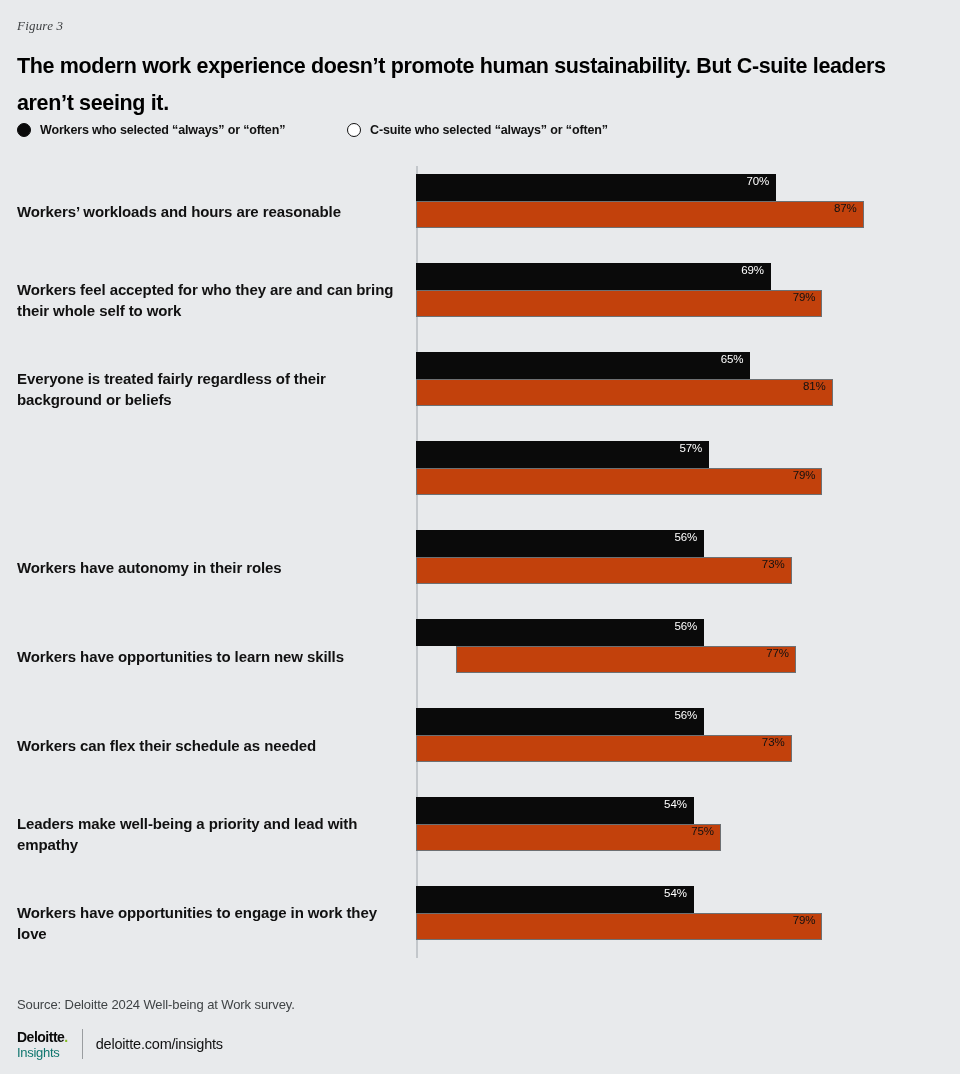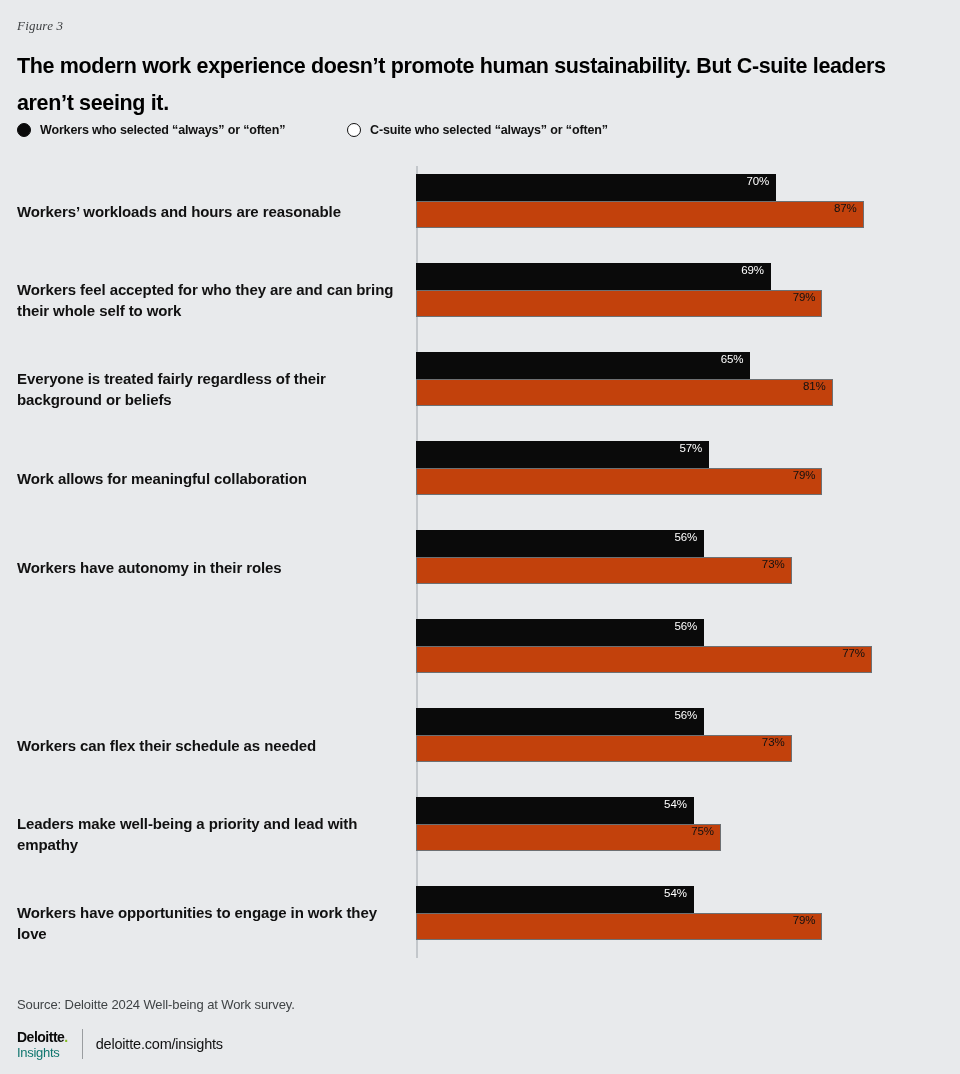--- a/index.html
+++ b/index.html
@@ -264,21 +264,20 @@
           <div class="bars">
             <div class="bar workers" style="width: 334.425px;">
               <span class="bar-value">65%</span>
             </div>
             <div class="bar csuite" style="width: 416.745px;">
               <span class="bar-value">81%</span>
             </div>
           </div>
         </div>
         <div class="row">
-          <div class="row-label">Work allows for meaningful collaboration</div>
           <div class="bars">
             <div class="bar workers" style="width: 293.265px;">
               <span class="bar-value">57%</span>
             </div>
             <div class="bar csuite" style="width: 406.455px;">
               <span class="bar-value">79%</span>
             </div>
           </div>
         </div>
         <div class="row">
@@ -286,25 +285,26 @@
           <div class="bars">
             <div class="bar workers" style="width: 288.12px;">
               <span class="bar-value">56%</span>
             </div>
             <div class="bar csuite" style="width: 375.585px;">
               <span class="bar-value">73%</span>
             </div>
           </div>
         </div>
         <div class="row">
+          <div class="row-label">Workers have opportunities to learn new skills</div>
           <div class="bars">
             <div class="bar workers" style="width: 288.12px;">
               <span class="bar-value">56%</span>
             </div>
-            <div class="bar csuite" style="width: 456px;">
+            <div class="bar csuite" style="width: 340px; margin-left: 40px;">
               <span class="bar-value">77%</span>
             </div>
           </div>
         </div>
         <div class="row">
           <div class="row-label">Workers can flex their schedule as needed</div>
           <div class="bars">
             <div class="bar workers" style="width: 288.12px;">
               <span class="bar-value">56%</span>
             </div>

